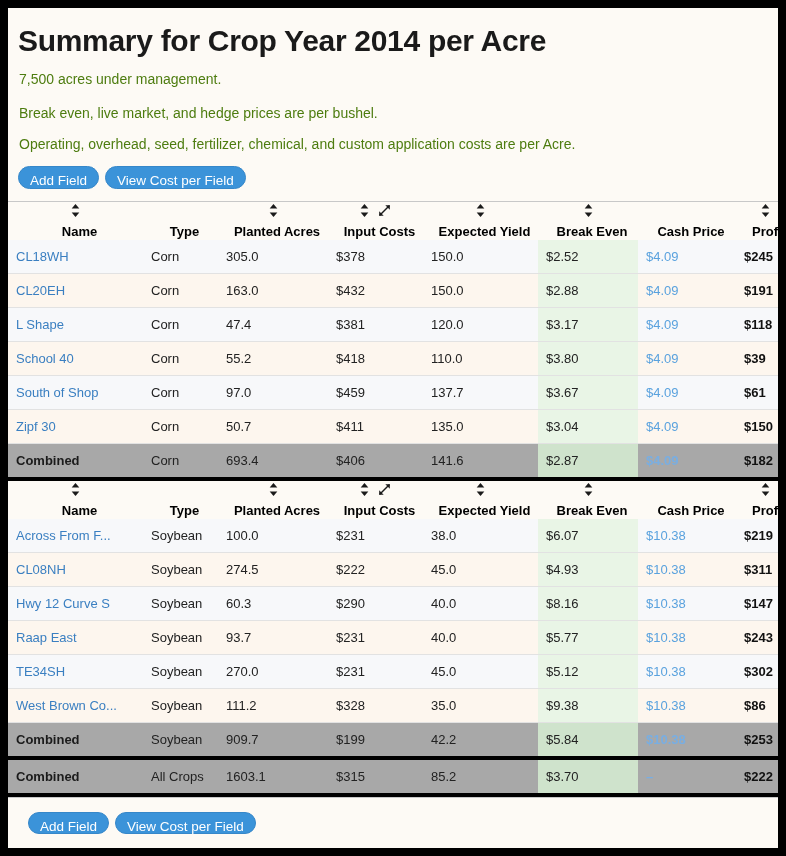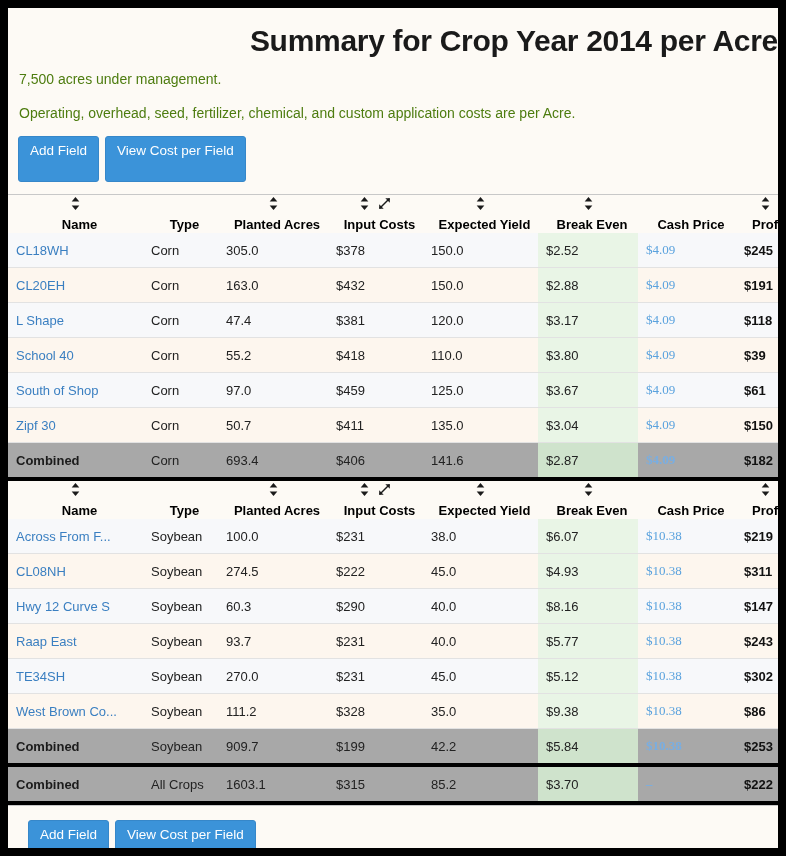--- a/index.html
+++ b/index.html
@@ -25,42 +25,41 @@
   .content {
     padding: 12px 0 0 10px;
   }
   h1.page-title {
     font-size: 30px;
     font-weight: bold;
     color: #1a1a1a;
     margin: 4px 0 14px 0;
     letter-spacing: -0.3px;
     line-height: 1.1;
-    text-align: right;
   }
   p.note {
     font-size: 14px;
     color: #4d7c0f;
     margin: 0 0 14px 1px;
     line-height: 1.2;
   }
   p.note.first { margin-bottom: 17px; }
   .btn-row {
     margin: 0 0 12px 0;
     display: flex;
     gap: 6px;
   }
   .btn {
     background: #3b93d9;
     color: #ffffff;
     border: 1px solid #3687c9;
-    border-radius: 3px;
+    border-radius: 14px;
     font-size: 13.5px;
     font-weight: normal;
-    padding: 7px 11px 24px 11px;
+    padding: 7px 11px 0 11px;
     cursor: pointer;
     font-family: "Liberation Sans", sans-serif;
     line-height: 1;
   }
   .table-wrap {
     margin-left: -10px;
     border-top: 1px solid #c8c8c8;
     border-bottom: 1px solid #c8c8c8;
   }
   table.grid {
@@ -117,40 +116,41 @@
   tbody tr.combined td.num,
   tbody tr.combined td.type { font-weight: normal; }
   tbody td.hl { background: #e9f5e6 !important; }
   tbody tr.combined td.hl { background: #cfe3cc !important; }
   td.name a {
     color: #3a7fc1;
     text-decoration: none;
     cursor: pointer;
   }
   tbody tr.combined td.name { color: #1b1b1b; }
-  td.cash span { color: #5aa2de; font-family: Liberation Serif, serif; }
+  td.cash span { color: #5aa2de; }
   tbody tr.combined td.cash span { color: #79aee2; }
   td.profit { font-weight: bold; color: #111; }
   td.dash { color: #333; }
 
   .footer-btns {
     padding: 14px 0 0 10px;
     display: flex;
     gap: 6px;
   }
 </style>
 </head>
 <body>
 
 <div class="frame">
   <div class="content">
 
     <h1 class="page-title">Summary for Crop Year 2014 per Acre</h1>
 
     <p class="note first">7,500 acres under management.</p>
+    <p class="note">Break even, live market, and hedge prices are per bushel.</p>
     <p class="note">Operating, overhead, seed, fertilizer, chemical, and custom application costs are per Acre.</p>
 
     <div class="btn-row">
       <button class="btn">Add Field</button>
       <button class="btn">View Cost per Field</button>
     </div>
 
     <div class="table-wrap">
       <table class="grid">
         <colgroup>
@@ -258,21 +258,21 @@
               <td class="num">110.0</td>
               <td class="hl num">$3.80</td>
               <td class="cash"><span>$4.09</span></td>
               <td class="profit">$39</td>
             </tr>
             <tr class="odd">
               <td class="name"><a>South of Shop</a></td>
               <td class="type">Corn</td>
               <td class="num">97.0</td>
               <td class="num">$459</td>
-              <td class="num">125.0</td>
+              <td class="num">137.7</td>
               <td class="hl num">$3.67</td>
               <td class="cash"><span>$4.09</span></td>
               <td class="profit">$61</td>
             </tr>
             <tr class="even">
               <td class="name"><a>Zipf 30</a></td>
               <td class="type">Corn</td>
               <td class="num">50.7</td>
               <td class="num">$411</td>
               <td class="num">135.0</td>

